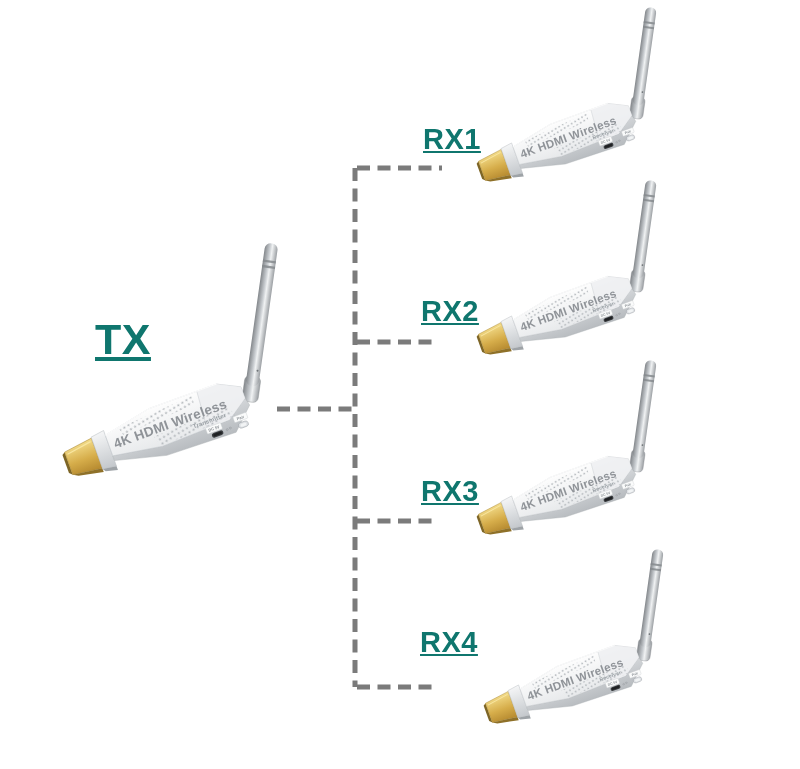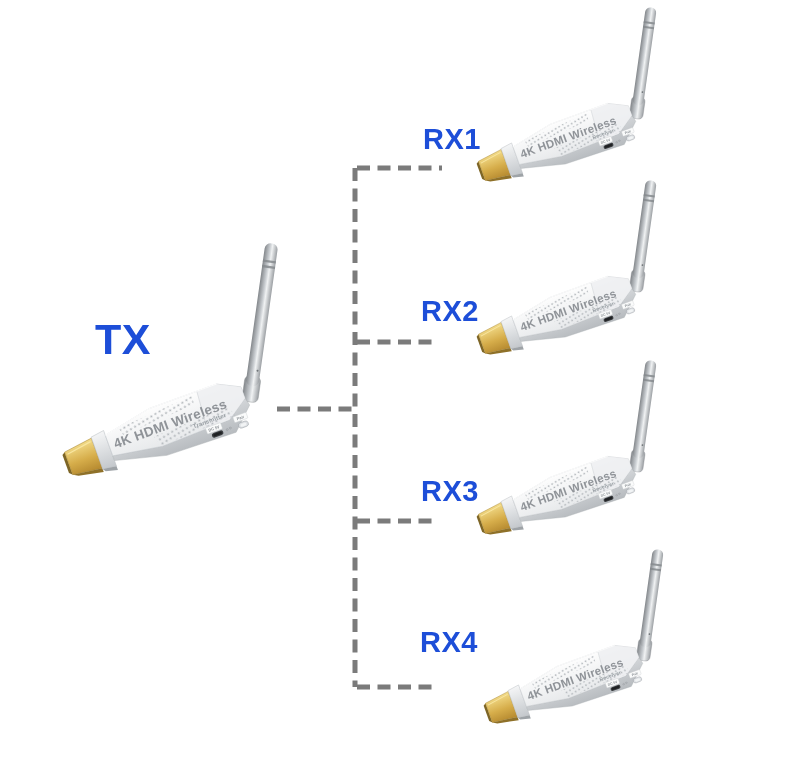--- a/index.html
+++ b/index.html
@@ -2,22 +2,22 @@
 <html><head>
 <meta charset="utf-8">
 <style>
   html,body{margin:0;padding:0;background:#ffffff;}
   .stage{
     position:relative;width:800px;height:769px;background:#ffffff;
     overflow:hidden;font-family:"Liberation Sans",sans-serif;
   }
   .stage svg{position:absolute;left:0;top:0;}
   .lbl{
-    position:absolute;font-weight:700;color:#1d4ed8;
-    font-family:"Liberation Sans",sans-serif;letter-spacing:.5px;line-height:1;
+    position:absolute;font-weight:700;color:#0f766e;
+    font-family:"Liberation Sans",sans-serif;letter-spacing:.5px;line-height:1;text-decoration:underline;
   }
   .lbl-tx{left:95px;top:318px;font-size:43px;text-align:right;}
   .lbl-rx1{left:423px;top:125px;font-size:29px;}
   .lbl-rx2{left:421px;top:297px;font-size:29px;}
   .lbl-rx3{left:421px;top:477px;font-size:29px;text-align:right;}
   .lbl-rx4{left:420px;top:628px;font-size:29px;}
   .dev-title{font:700 13.5px "Liberation Sans",sans-serif;fill:#8f9398;letter-spacing:.3px;}
   .dev-sub{font:700 6px "Liberation Sans",sans-serif;fill:#9aa0a5;letter-spacing:.2px;}
   .dev-chip{font:700 4px "Liberation Sans",sans-serif;fill:#8d9297;}
 </style>

